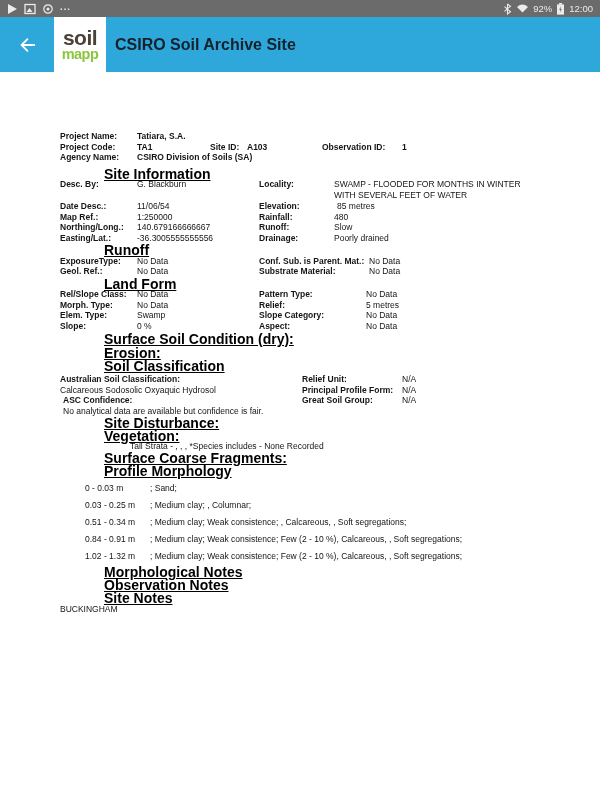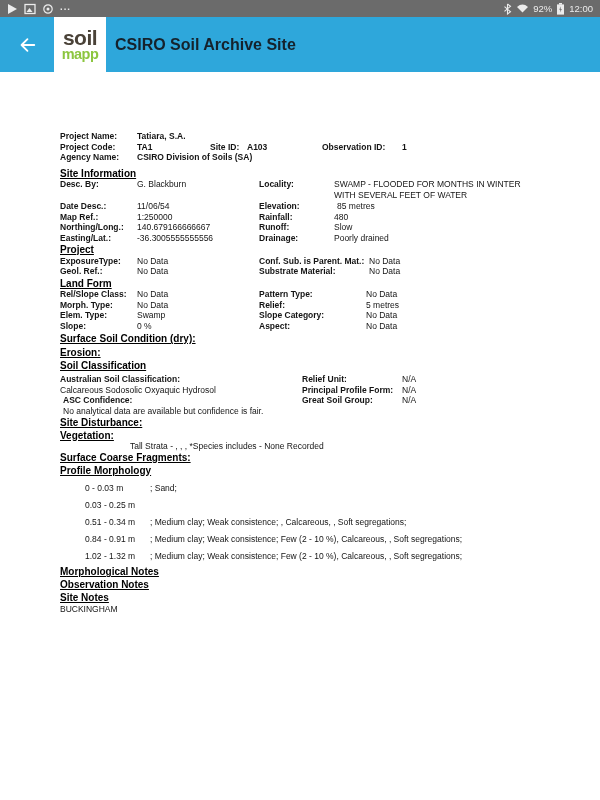--- a/index.html
+++ b/index.html
@@ -32,21 +32,21 @@
   .frow{display:flex;align-items:flex-start;}
   .b{font-weight:bold;}
   .ll{width:77px;flex:none;font-weight:bold;white-space:nowrap;}
   .lv{width:122px;flex:none;}
   .rl{flex:none;font-weight:bold;white-space:nowrap;}
   .w75{width:75px;}
   .w110{width:110px;}
   .w107{width:107px;}
   .rv{flex:1;}
   .rv2{max-width:200px;}
-  .sh{font-size:10px;font-weight:bold;text-decoration:underline;color:#000;}
+  .sh{font-size:14px;font-weight:bold;text-decoration:underline;color:#000;margin-left:44px;}
   
   .c-pcl{width:77px;flex:none;font-weight:bold;}
   .c-pcv{width:73px;flex:none;font-weight:bold;}
   .c-sil{width:37px;flex:none;font-weight:bold;}
   .c-siv{width:75px;flex:none;font-weight:bold;}
   .c-oil{width:80px;flex:none;font-weight:bold;}
   .c-oiv{font-weight:bold;}
   
   .sc-wrap{display:flex;margin-top:2.5px;}
   .sc-left{width:242px;flex:none;}
@@ -169,21 +169,21 @@
     <span class="rl w75">Runoff:</span>
     <span class="rv">Slow</span>
   </div>
   <div class="frow">
     <span class="ll">Easting/Lat.:</span>
     <span class="lv">-36.3005555555556</span>
     <span class="rl w75">Drainage:</span>
     <span class="rv">Poorly drained</span>
   </div>
 
-  <div class="sh" style="margin-top:2px">Project</div>
+  <div class="sh" style="margin-top:2px">Runoff</div>
   <div class="frow">
     <span class="ll">ExposureType:</span>
     <span class="lv">No Data</span>
     <span class="rl w110">Conf. Sub. is Parent. Mat.:</span>
     <span class="rv">No Data</span>
   </div>
   <div class="frow">
     <span class="ll">Geol. Ref.:</span>
     <span class="lv">No Data</span>
     <span class="rl w110">Substrate Material:</span>
@@ -248,20 +248,21 @@
   <div class="veg-line">Tall Strata - , , ,  *Species includes - None Recorded</div>
   <div class="sh" style="margin-top:1.5px">Surface Coarse Fragments:</div>
 
   <div class="sh" style="margin-top:2px">Profile Morphology</div>
   <div class="pm-row">
     <span class="pm-depth">0 - 0.03 m</span>
     <span class="pm-desc">; Sand;</span>
   </div>
   <div class="pm-row">
     <span class="pm-depth">0.03 - 0.25 m</span>
+    <span class="pm-desc">; Medium clay; , Columnar;</span>
   </div>
   <div class="pm-row">
     <span class="pm-depth">0.51 - 0.34 m</span>
     <span class="pm-desc">; Medium clay; Weak consistence; , Calcareous, , Soft segregations;</span>
   </div>
   <div class="pm-row">
     <span class="pm-depth">0.84 - 0.91 m</span>
     <span class="pm-desc">; Medium clay; Weak consistence; Few (2 - 10 %), Calcareous, , Soft segregations;</span>
   </div>
   <div class="pm-row">

